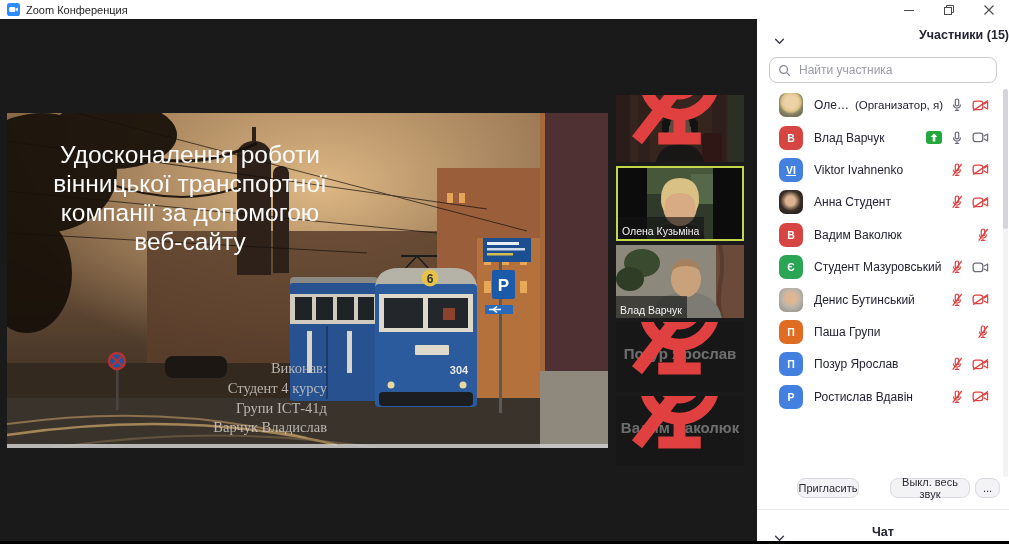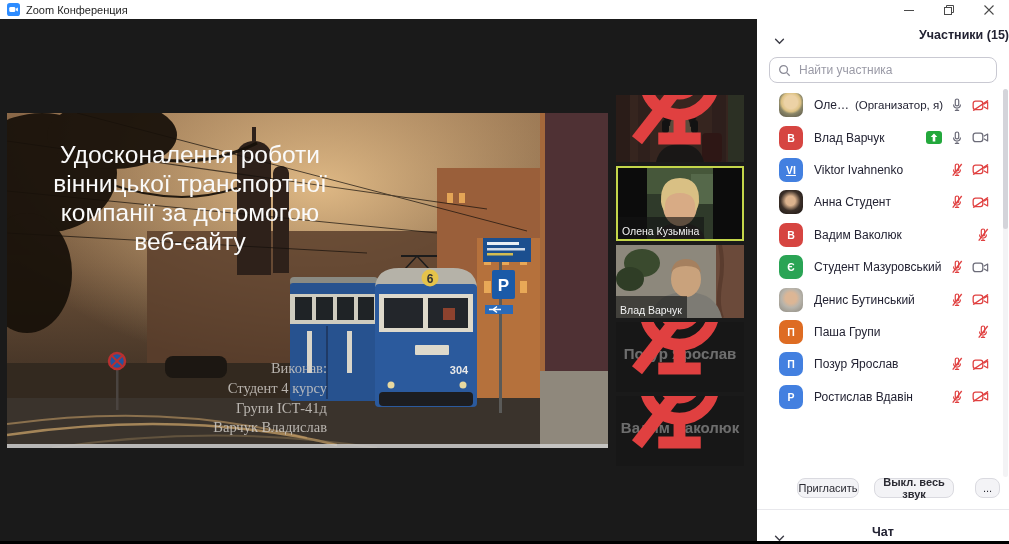--- a/index.html
+++ b/index.html
@@ -52,21 +52,21 @@
   .ic-cam{width:17px;height:11px;}
   .ic-share{width:16px;height:13px;}
   .lbl-mic{width:9px;height:11px;flex-shrink:0;}
   .scroll-track{position:absolute;right:1px;top:70px;width:5px;height:388px;background:#f3f3f5;border-radius:3px;}
   .scroll-thumb{width:5px;height:140px;background:#d4d4da;border-radius:3px;}
   .pfooter{position:absolute;left:0;right:0;top:459px;height:22px;margin-left:17px;}
   .f-btn{position:absolute;height:20px;border:1px solid #dadae0;background:#f3f3f6;border-radius:8px;
          font-size:11px;color:#2b2b33;display:flex;align-items:center;justify-content:center;
          font-family:"Liberation Sans",sans-serif;cursor:pointer;box-sizing:border-box;}
   .f-invite{left:23px;width:62px;}
-  .f-muteall{left:100px;width:80px;font-weight:bold;}
+  .f-muteall{left:116px;width:80px;}
   .f-more{left:201px;width:25px;}
   .p-divider{position:absolute;left:0;right:0;top:490px;height:1px;background:#e8e8ec;}
   .chat-row{position:absolute;left:0;right:0;top:498px;height:30px;display:flex;align-items:center;justify-content:center;}
   .chat-chev{position:absolute;left:17px;top:11px;cursor:pointer;}
   .chat-title{font-size:12.5px;font-weight:bold;}
 </style>
 </head>
 <body>
 
 <svg width="0" height="0" style="position:absolute" aria-hidden="true">

